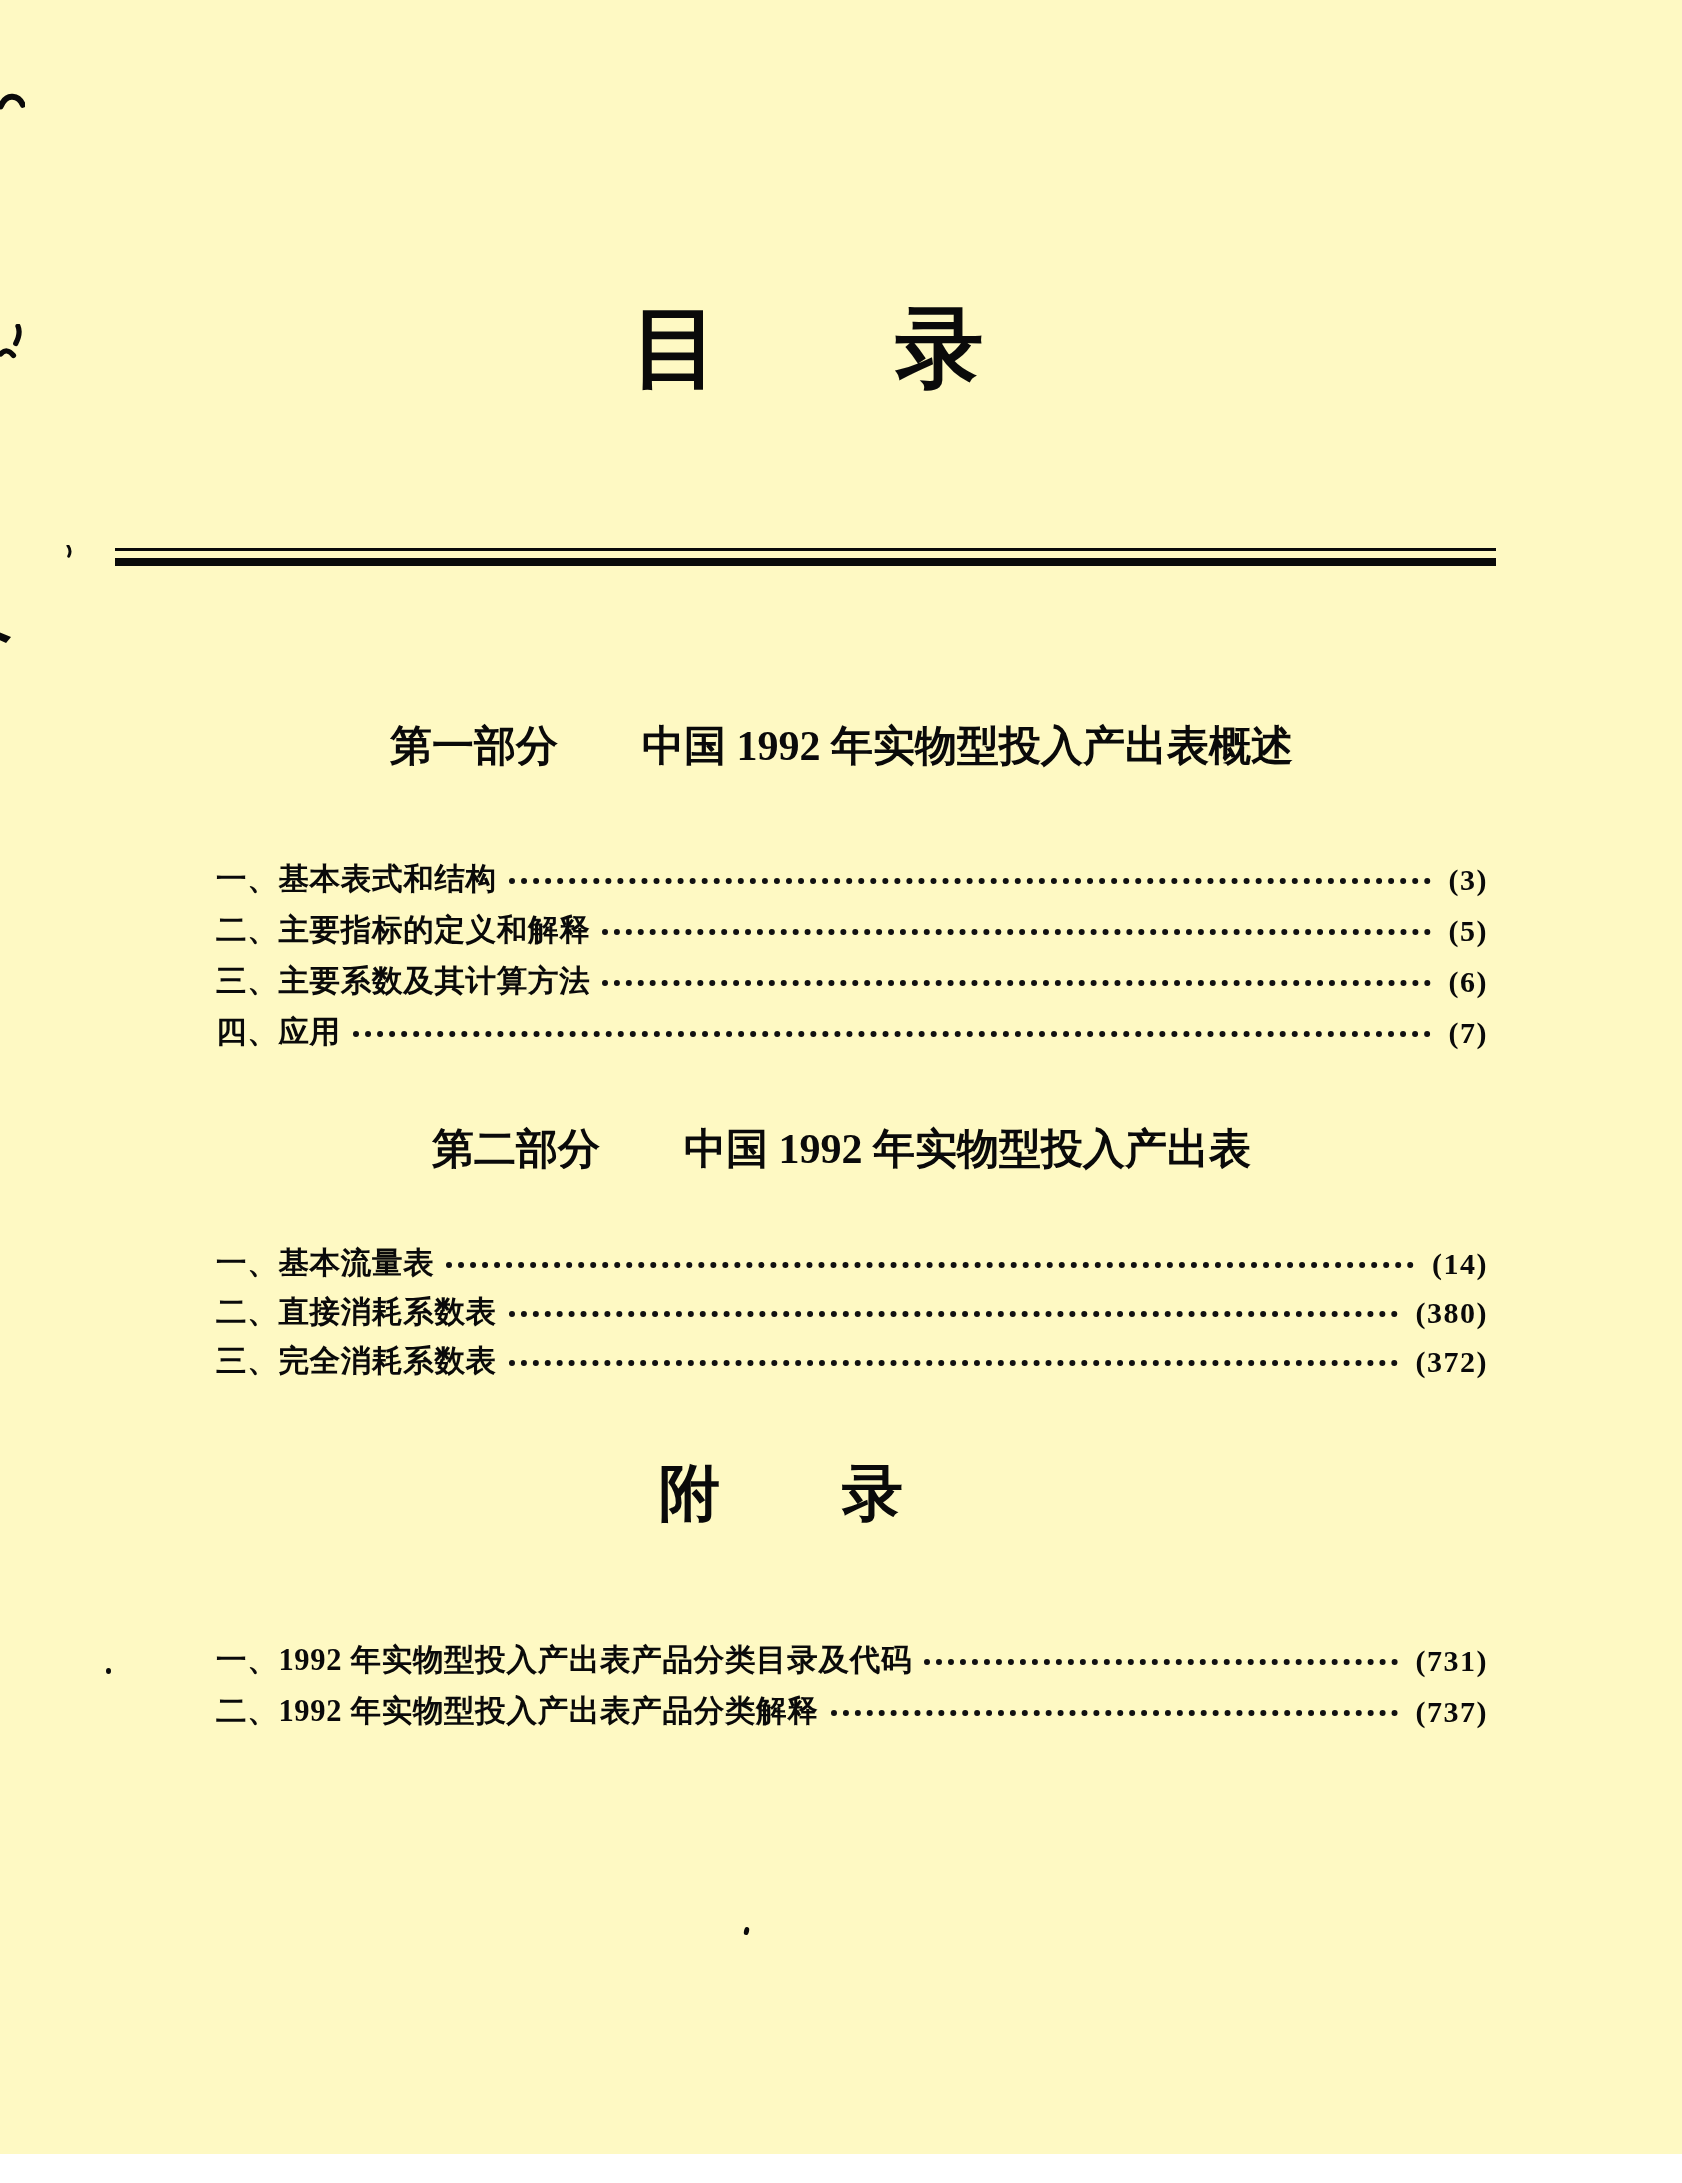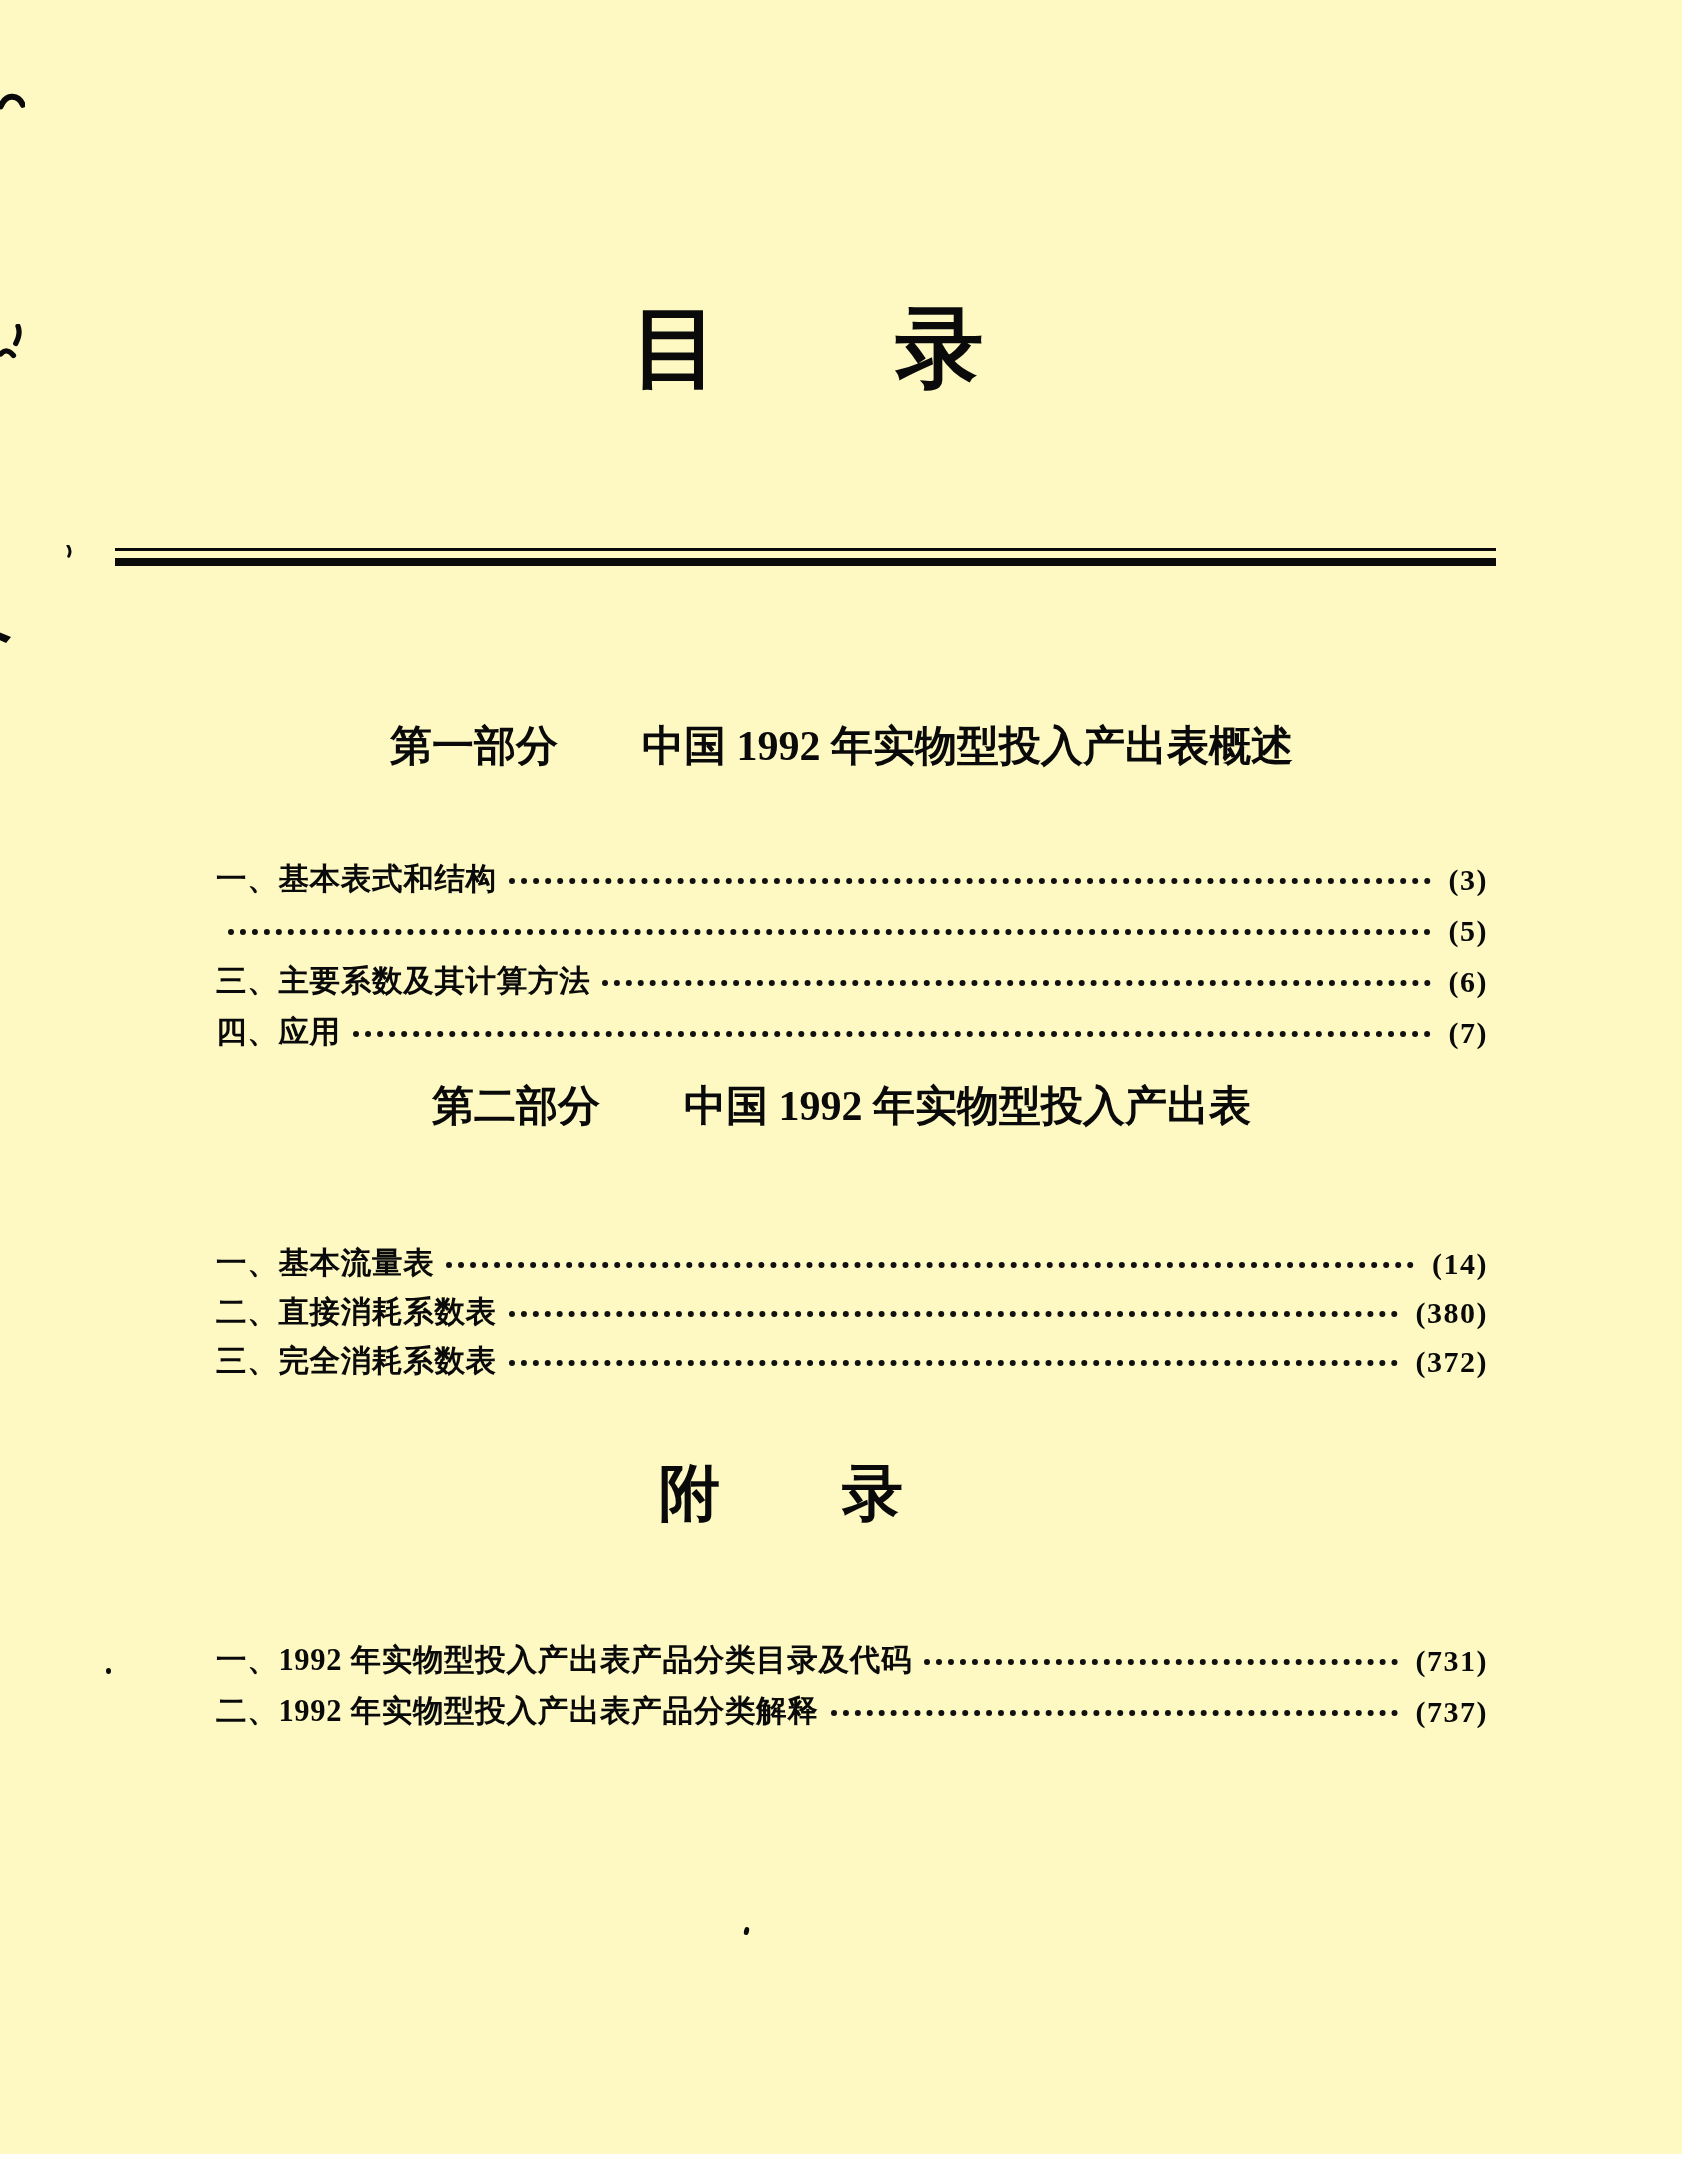--- a/index.html
+++ b/index.html
@@ -47,21 +47,21 @@
     width: 1683px;
     box-sizing: border-box;
     margin: 0;
     text-align: center;
     font-size: 42px;
     font-weight: bold;
     line-height: 1.15;
     white-space: pre;
   }
   .sec1-heading { top: 722px; }
-  .sec2-heading { top: 1082px; }
+  .sec2-heading { top: 1125px; }
   .sec3-heading { top: 1459px; font-size: 61px; padding-right: 121px; }
 
   
   .entries {
     position: absolute;
     left: 216px;
     width: 1272px;
     display: flex;
     flex-direction: column;
   }
@@ -118,20 +118,21 @@
 
   <h2 class="sec-heading sec1-heading">第一部分　　中国 1992 年实物型投入产出表概述</h2>
 
   <div class="entries entries-1">
     <div class="entry">
       <span class="entry-label">一、基本表式和结构</span>
       <span class="dot-leader"></span>
       <span class="entry-page">(3)</span>
     </div>
     <div class="entry">
+      <span class="entry-label">二、主要指标的定义和解释</span>
       <span class="dot-leader"></span>
       <span class="entry-page">(5)</span>
     </div>
     <div class="entry">
       <span class="entry-label">三、主要系数及其计算方法</span>
       <span class="dot-leader"></span>
       <span class="entry-page">(6)</span>
     </div>
     <div class="entry">
       <span class="entry-label">四、应用</span>

